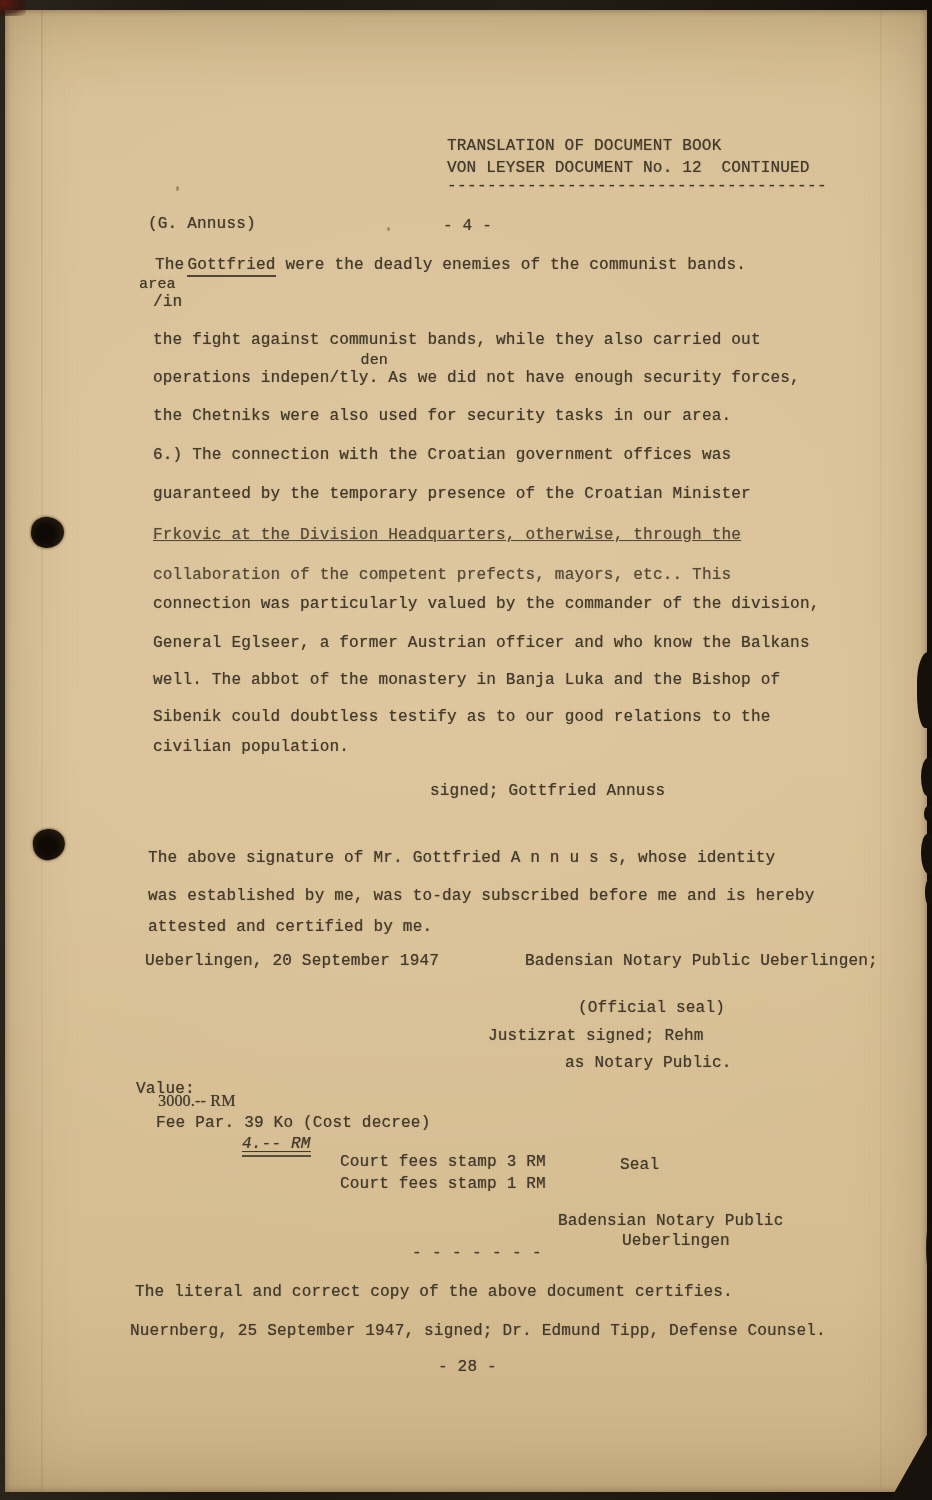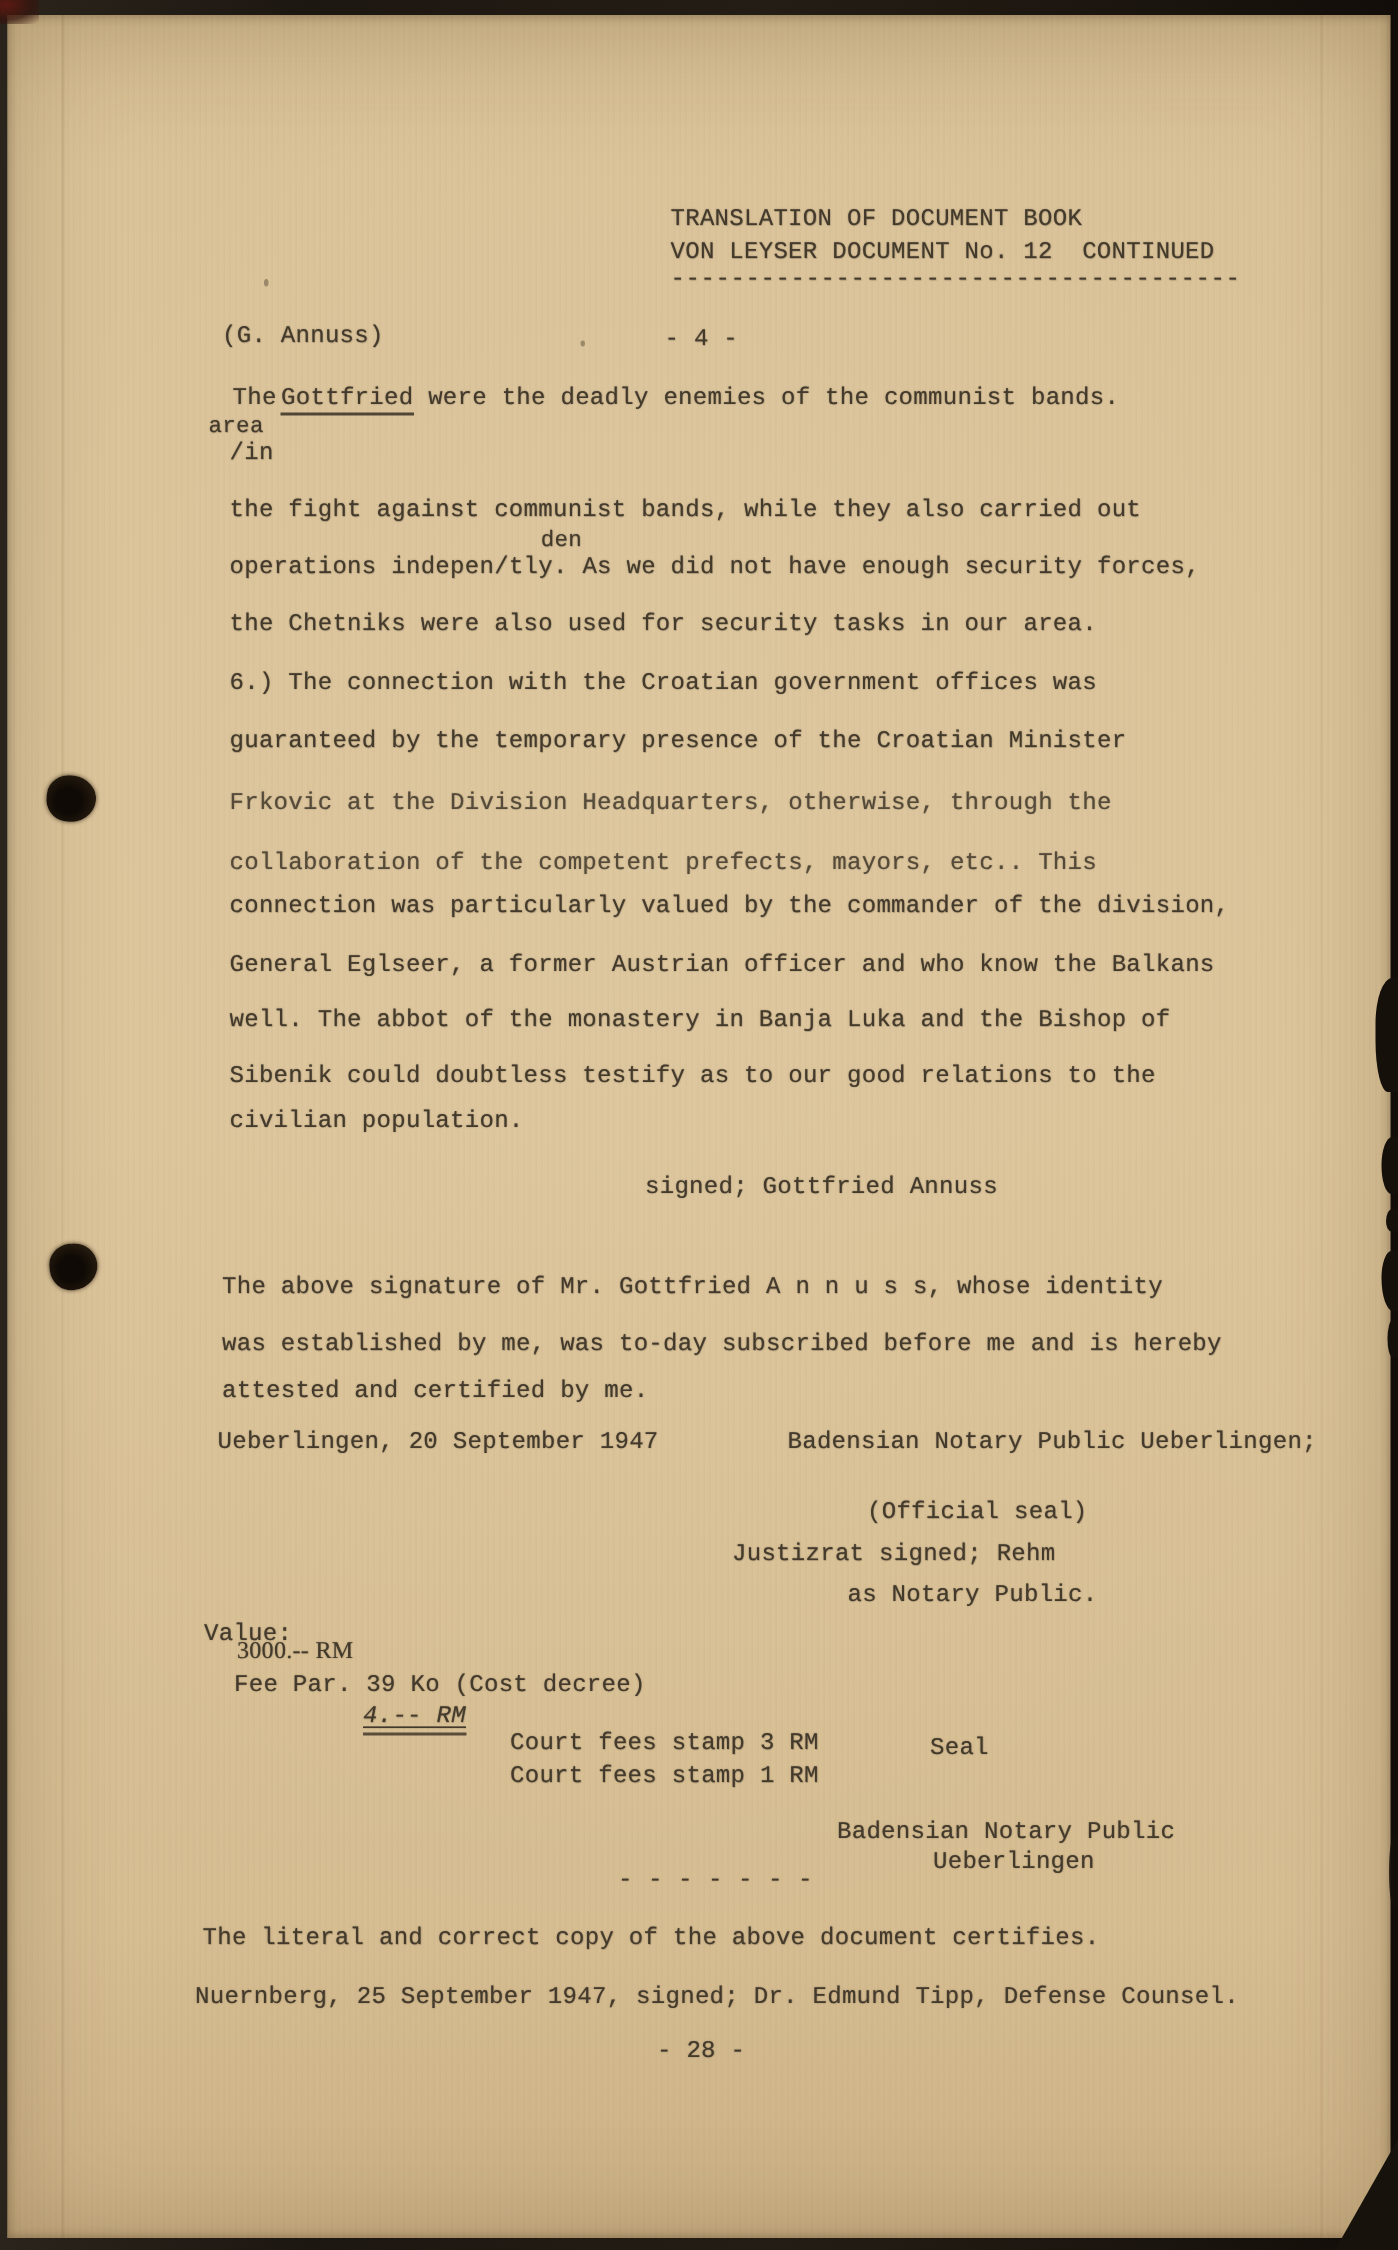--- a/index.html
+++ b/index.html
@@ -66,21 +66,21 @@
 <div class="tl" style="left:443px;top:216px;">- 4 -</div>
 
 <div class="tl" style="left:155px;top:255px;"><span>The</span><span class="u">Gottfried</span><span> were the deadly enemies of the communist bands.</span></div>
 <div class="tl" style="left:153px;top:292px;"><span class="ins ins-a"><span class="ins-word">area</span><span>/</span></span><span>in</span></div>
 <div class="tl" style="left:153px;top:330px;">the fight against communist bands, while they also carried out</div>
 <div class="tl" style="left:153px;top:368px;"><span>operations indepen</span><span class="ins ins-b"><span class="ins-word">den</span><span>/</span></span><span>tly. As we did not have enough security forces,</span></div>
 <div class="tl" style="left:153px;top:406px;">the Chetniks were also used for security tasks in our area.</div>
 
 <div class="tl" style="left:153px;top:445px;">6.) The connection with the Croatian government offices was</div>
 <div class="tl" style="left:153px;top:484px;">guaranteed by the temporary presence of the Croatian Minister</div>
-<div class="tl faded" style="left:153px;top:525px;">Frkovic at the Division Headquarters, otherwise, through the</div>
+<div class="tl faded" style="left:153px;top:525px;text-decoration:underline;">Frkovic at the Division Headquarters, otherwise, through the</div>
 <div class="tl faded" style="left:153px;top:565px;">collaboration of the competent prefects, mayors, etc.. This</div>
 <div class="tl" style="left:153px;top:594px;">connection was particularly valued by the commander of the division,</div>
 <div class="tl" style="left:153px;top:633px;">General Eglseer, a former Austrian officer and who know the Balkans</div>
 <div class="tl" style="left:153px;top:670px;">well. The abbot of the monastery in Banja Luka and the Bishop of</div>
 <div class="tl" style="left:153px;top:707px;">Sibenik could doubtless testify as to our good relations to the</div>
 <div class="tl" style="left:153px;top:737px;">civilian population.</div>
 
 <div class="tl" style="left:430px;top:781px;">signed; Gottfried Annuss</div>
 
 <div class="tl" style="left:148px;top:848px;">The above signature of Mr. Gottfried A n n u s s, whose identity</div>

